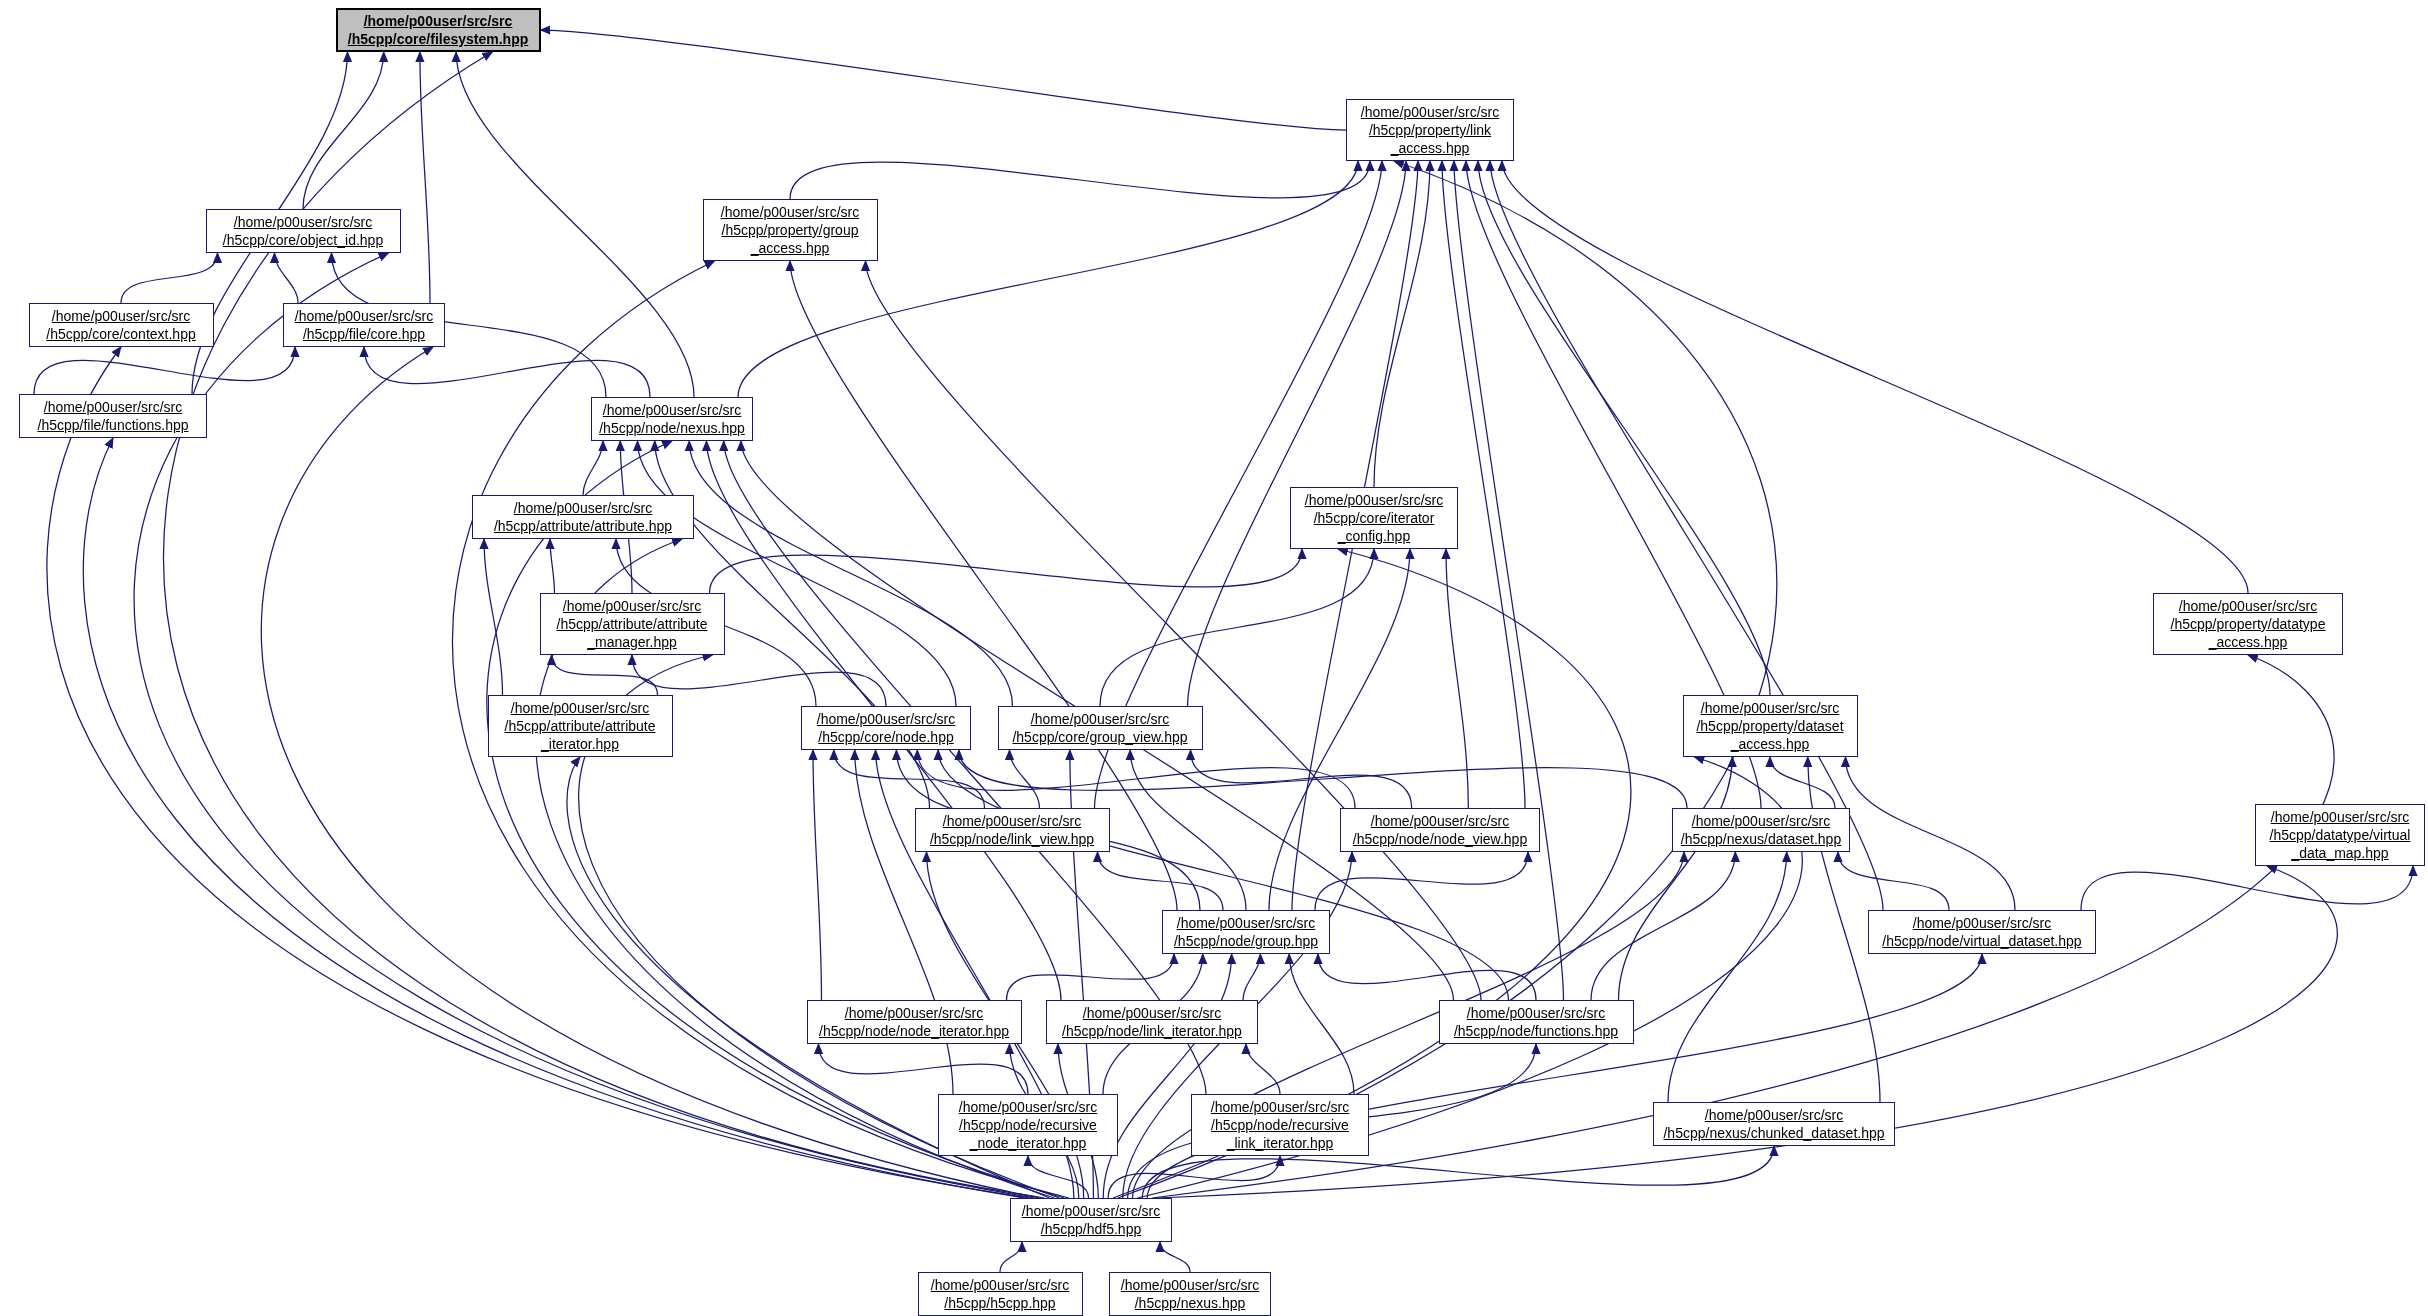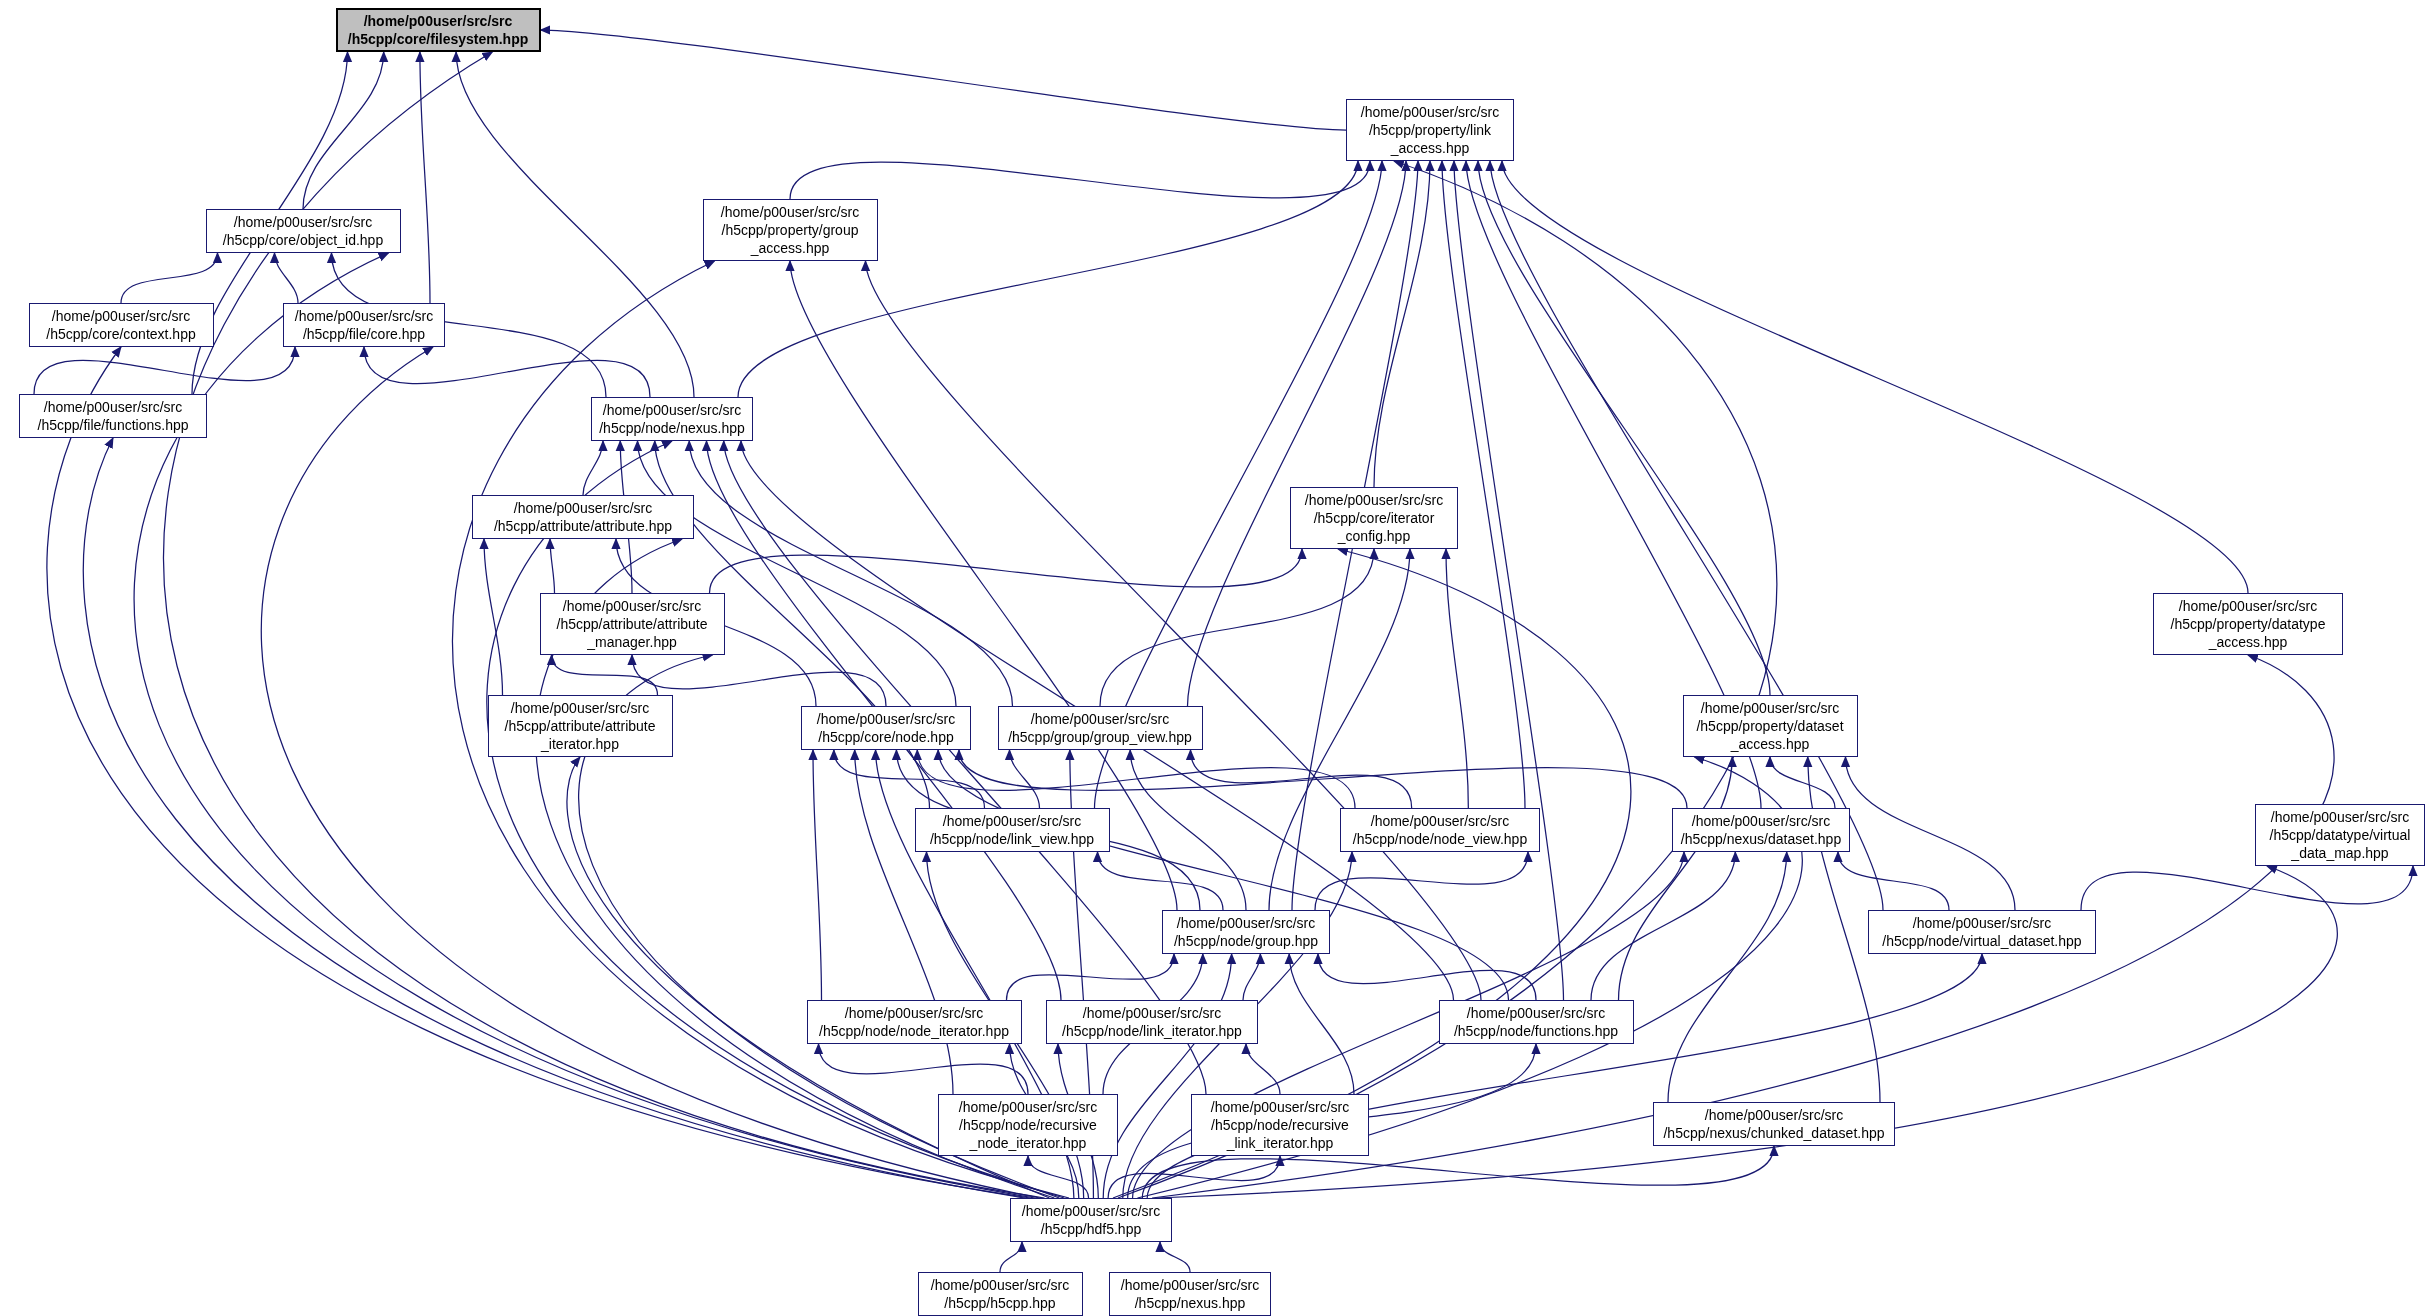--- a/index.html
+++ b/index.html
@@ -21,21 +21,21 @@
   #edge-layer{position:absolute;left:0;top:0}
   .edge{fill:none;stroke:var(--edge-color);stroke-width:1.25px}
   #node-layer{position:absolute;left:0;top:0;width:100%;height:100%}
   .node{
     position:absolute;box-sizing:border-box;
     display:flex;flex-direction:column;justify-content:center;align-items:center;
     background:var(--node-fill);
     border:1px solid var(--node-border);
     color:var(--text-color);
     font-size:14px;line-height:18px;white-space:nowrap;
-    cursor:pointer;z-index:2;
+    cursor:pointer;z-index:2;text-decoration:underline;
   }
   .node-highlight{
     background:var(--highlight-fill);
     border:2px solid var(--highlight-border);
     font-weight:bold;
   }
   .node-line{pointer-events:none}
 </style>
 </head>
 <body>
@@ -206,21 +206,21 @@
         <div class="node-line">/home/p00user/src/src</div>
         <div class="node-line">/h5cpp/attribute/attribute</div>
         <div class="node-line">_iterator.hpp</div>
       </div>
       <div class="node" style="left: 801px; top: 706px; width: 170px; height: 44px;">
         <div class="node-line">/home/p00user/src/src</div>
         <div class="node-line">/h5cpp/core/node.hpp</div>
       </div>
       <div class="node" style="left: 997.5px; top: 706px; width: 205px; height: 44px;">
         <div class="node-line">/home/p00user/src/src</div>
-        <div class="node-line">/h5cpp/group/group_view.hpp</div>
+        <div class="node-line">/h5cpp/core/group_view.hpp</div>
       </div>
       <div class="node" style="left: 1682.5px; top: 695px; width: 175px; height: 62px;">
         <div class="node-line">/home/p00user/src/src</div>
         <div class="node-line">/h5cpp/property/dataset</div>
         <div class="node-line">_access.hpp</div>
       </div>
       <div class="node" style="left: 914.5px; top: 808px; width: 195px; height: 44px;">
         <div class="node-line">/home/p00user/src/src</div>
         <div class="node-line">/h5cpp/node/link_view.hpp</div>
       </div>

